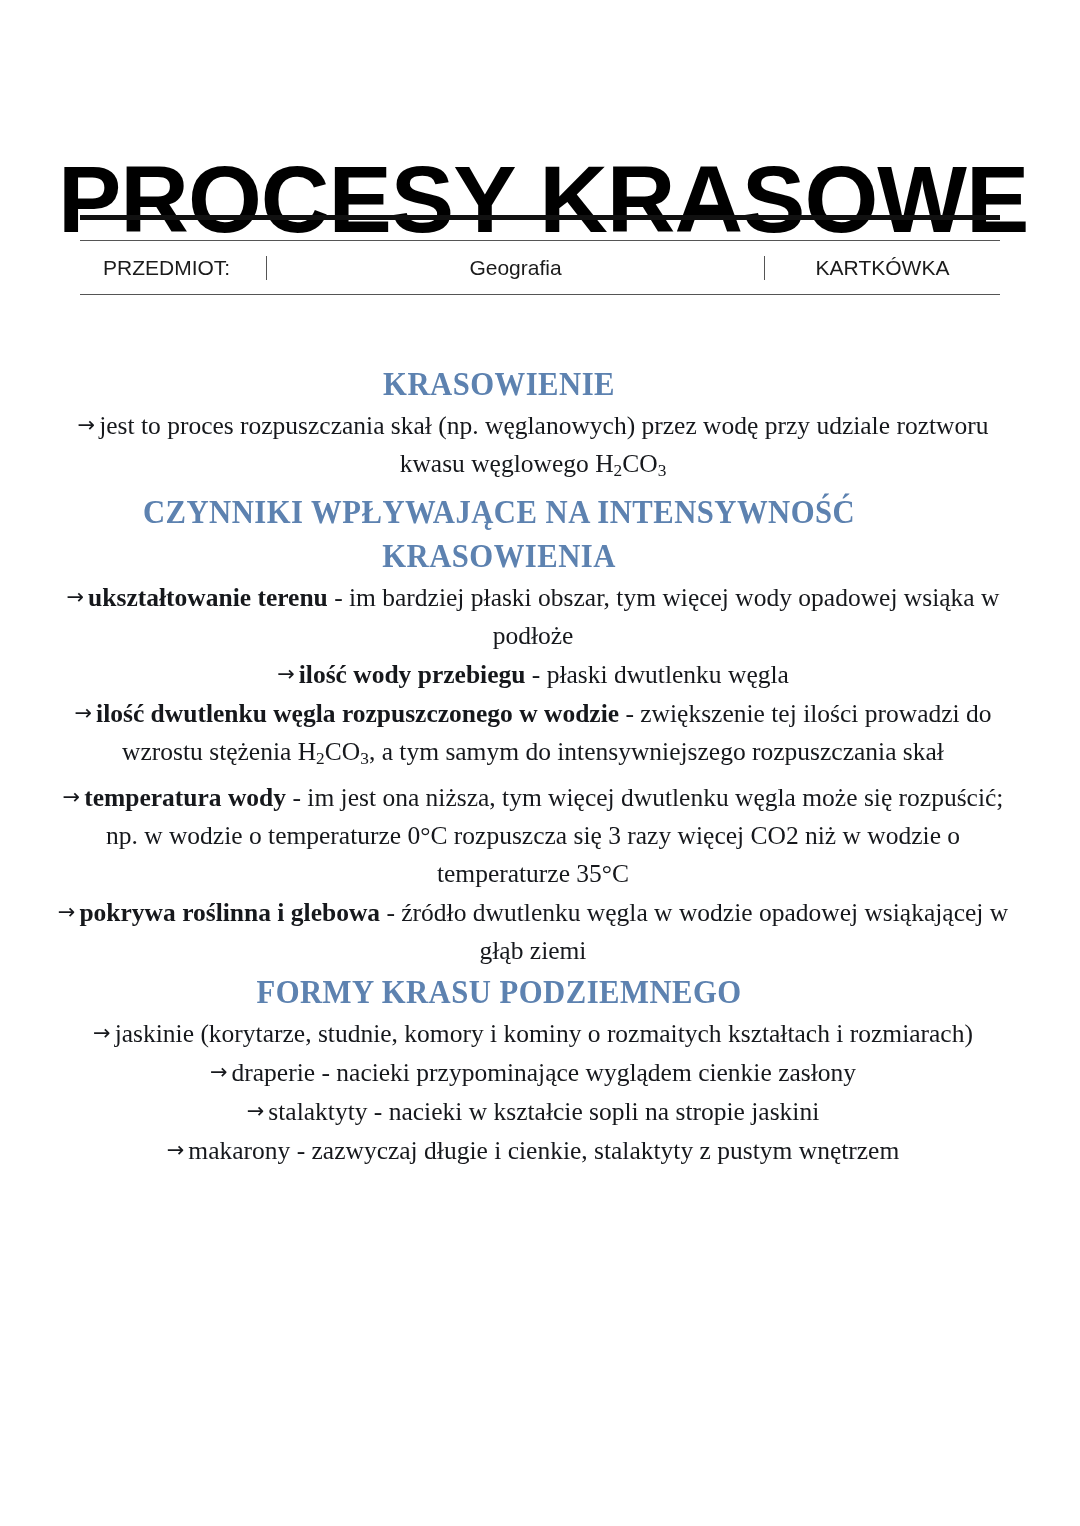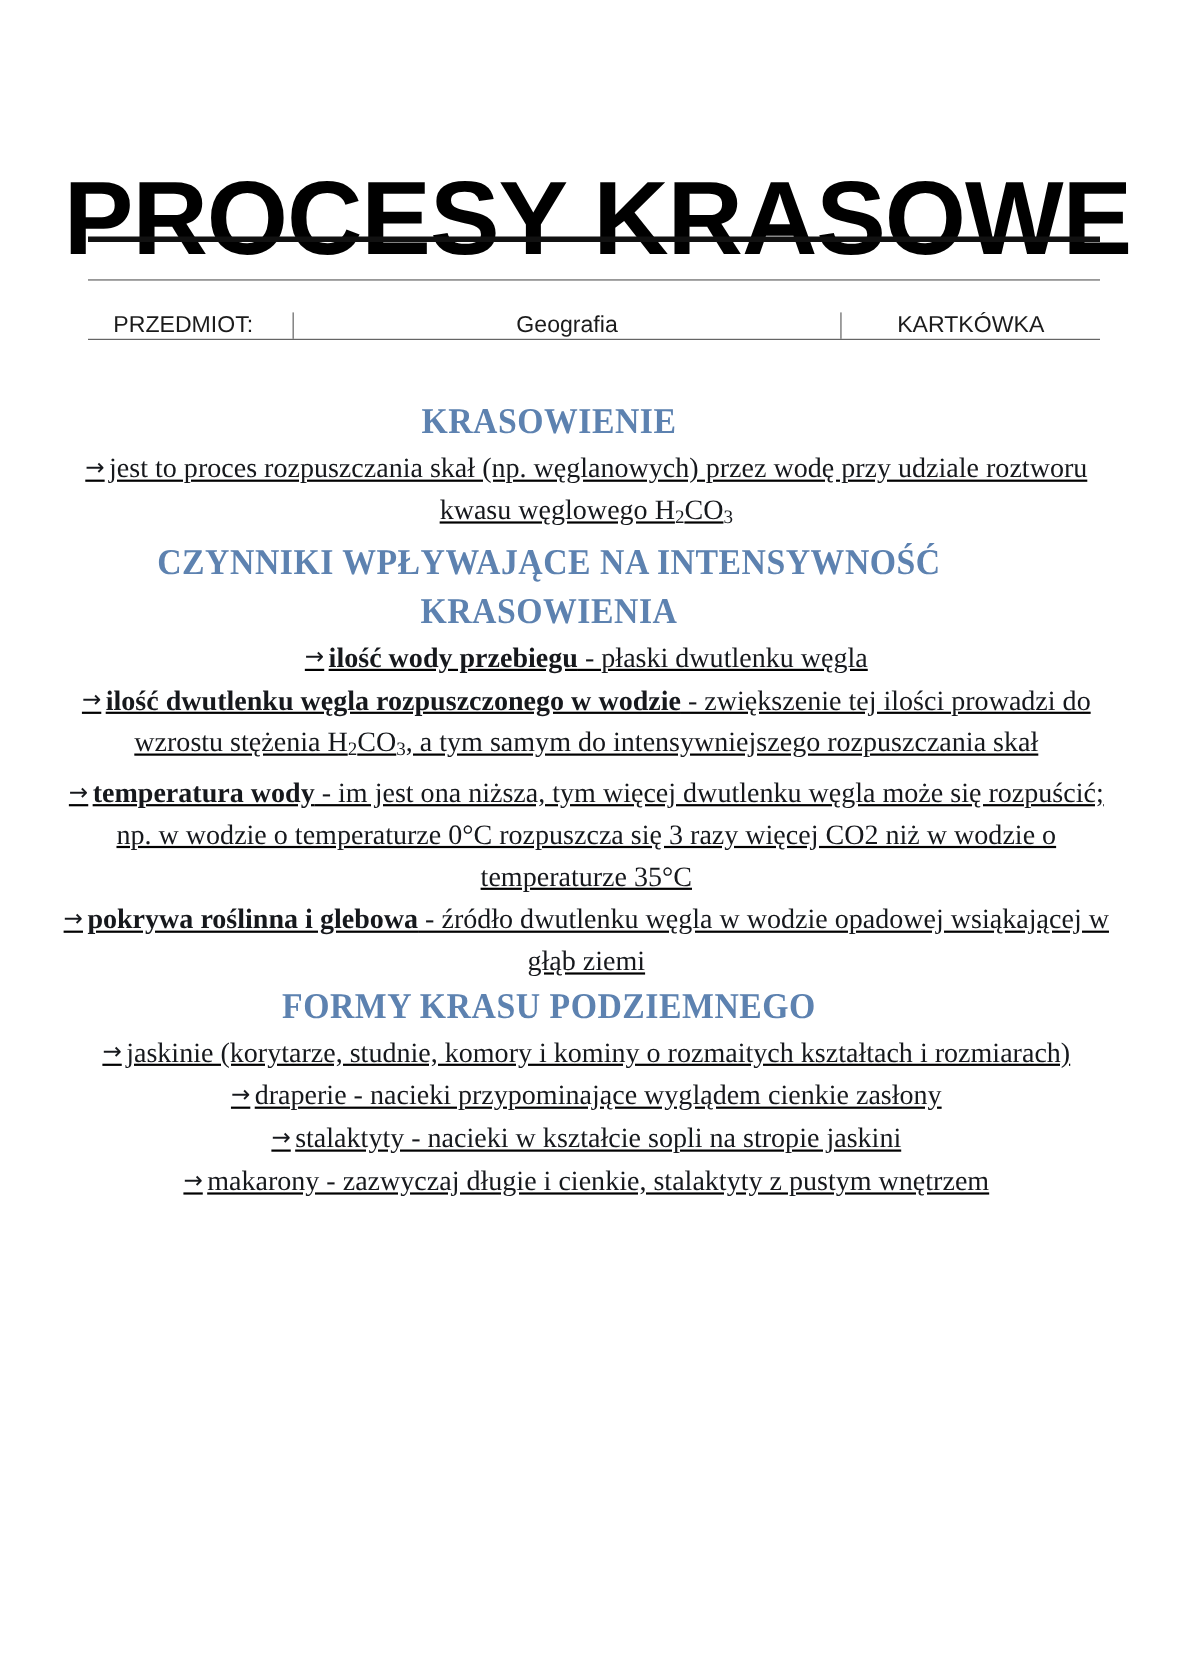--- a/index.html
+++ b/index.html
@@ -42,23 +42,22 @@
   }
   .meta-table {
     position: absolute;
     left: 80px;
     top: 240px;
     width: 920px;
     height: 53px;
     border-top: 1.6px solid #555555;
     border-bottom: 1.6px solid #555555;
     display: flex;
-    align-items: flex-end;
+    align-items: center;
     font-family: "Liberation Sans", "DejaVu Sans", sans-serif;
-    margin-top: 14px;
   }
   .meta-cell {
     display: flex;
     align-items: center;
     font-size: 21px;
     color: #1b1b1b;
   }
   .meta-cell.subject-label {
     width: 187px;
     padding-left: 23px;
@@ -115,21 +114,21 @@
     font-size: 21px;
     vertical-align: 2px;
     padding-right: 4px;
     color: #16181c;
   }
   .lead { font-weight: bold; }
   sub {
     font-size: 0.68em;
     vertical-align: -0.22em;
   }
-  .list-block { margin: 0; text-decoration: underline; }
+  .list-block { margin: 0; }
 </style>
 </head>
 <body>
 
 <div class="page">
 
   <h1 class="doc-title">PROCESY KRASOWE</h1>
 
   <div class="thick-rule"></div>
 
@@ -151,20 +150,23 @@
     <div class="list-block">
       <p class="bullet">
         <span class="arrow">→</span><span>jest to proces rozpuszczania skał (np. węglanowych) przez wodę przy udziale roztworu kwasu węglowego H<sub>2</sub>CO<sub>3</sub></span>
       </p>
     </div>
 
     <h2 class="section-heading sec-czynniki" style="color: rgb(93, 130, 176);">CZYNNIKI WPŁYWAJĄCE NA INTENSYWNOŚĆ
 KRASOWIENIA</h2>
     <div class="list-block">
       <p class="bullet">
+        <span class="arrow">→</span><span class="lead">ukształtowanie terenu</span><span> - im bardziej płaski obszar, tym więcej wody opadowej wsiąka w podłoże</span>
+      </p>
+      <p class="bullet">
         <span class="arrow">→</span><span class="lead">ilość wody przebiegu</span><span> - płaski dwutlenku węgla</span>
       </p>
       <p class="bullet">
         <span class="arrow">→</span><span class="lead">ilość dwutlenku węgla rozpuszczonego w wodzie</span><span> - zwiększenie tej ilości prowadzi do wzrostu stężenia H<sub>2</sub>CO<sub>3</sub>, a tym samym do intensywniejszego rozpuszczania skał</span>
       </p>
       <p class="bullet">
         <span class="arrow">→</span><span class="lead">temperatura wody</span><span> - im jest ona niższa, tym więcej dwutlenku węgla może się rozpuścić; np. w wodzie o temperaturze 0°C rozpuszcza się 3 razy więcej CO2 niż w wodzie o temperaturze 35°C</span>
       </p>
       <p class="bullet">
         <span class="arrow">→</span><span class="lead">pokrywa roślinna i glebowa</span><span> - źródło dwutlenku węgla w wodzie opadowej wsiąkającej w głąb ziemi</span>

